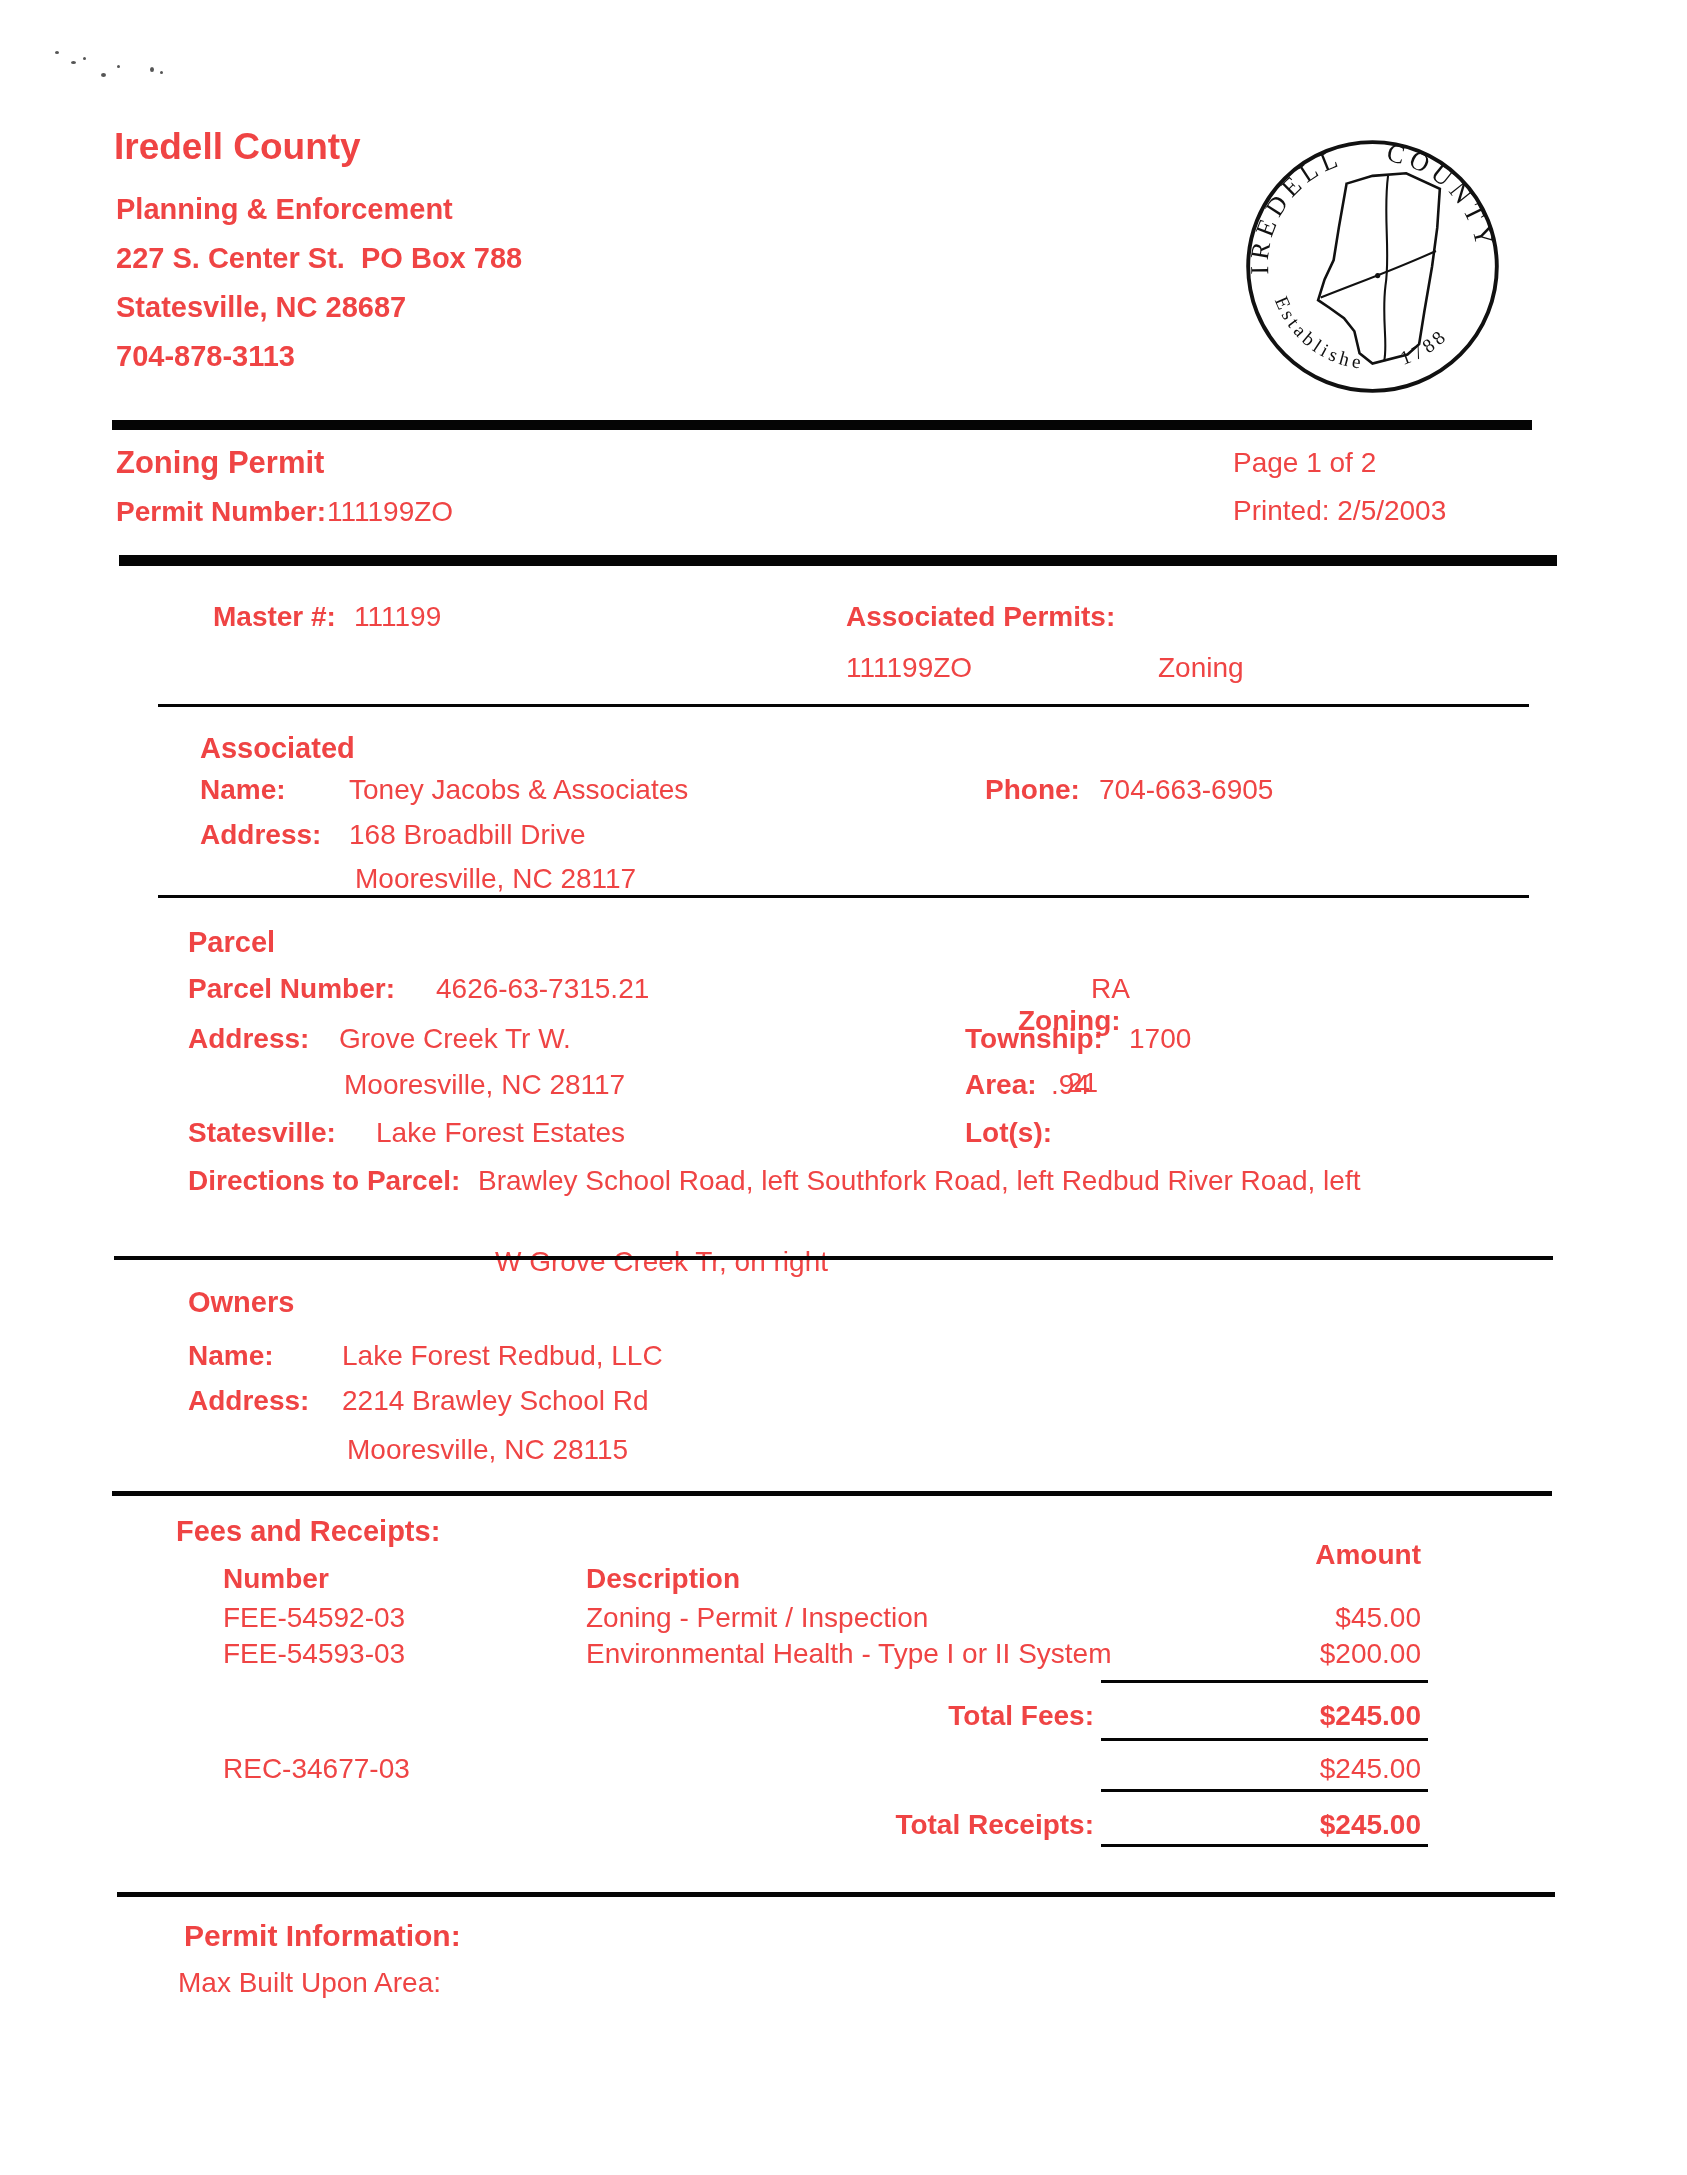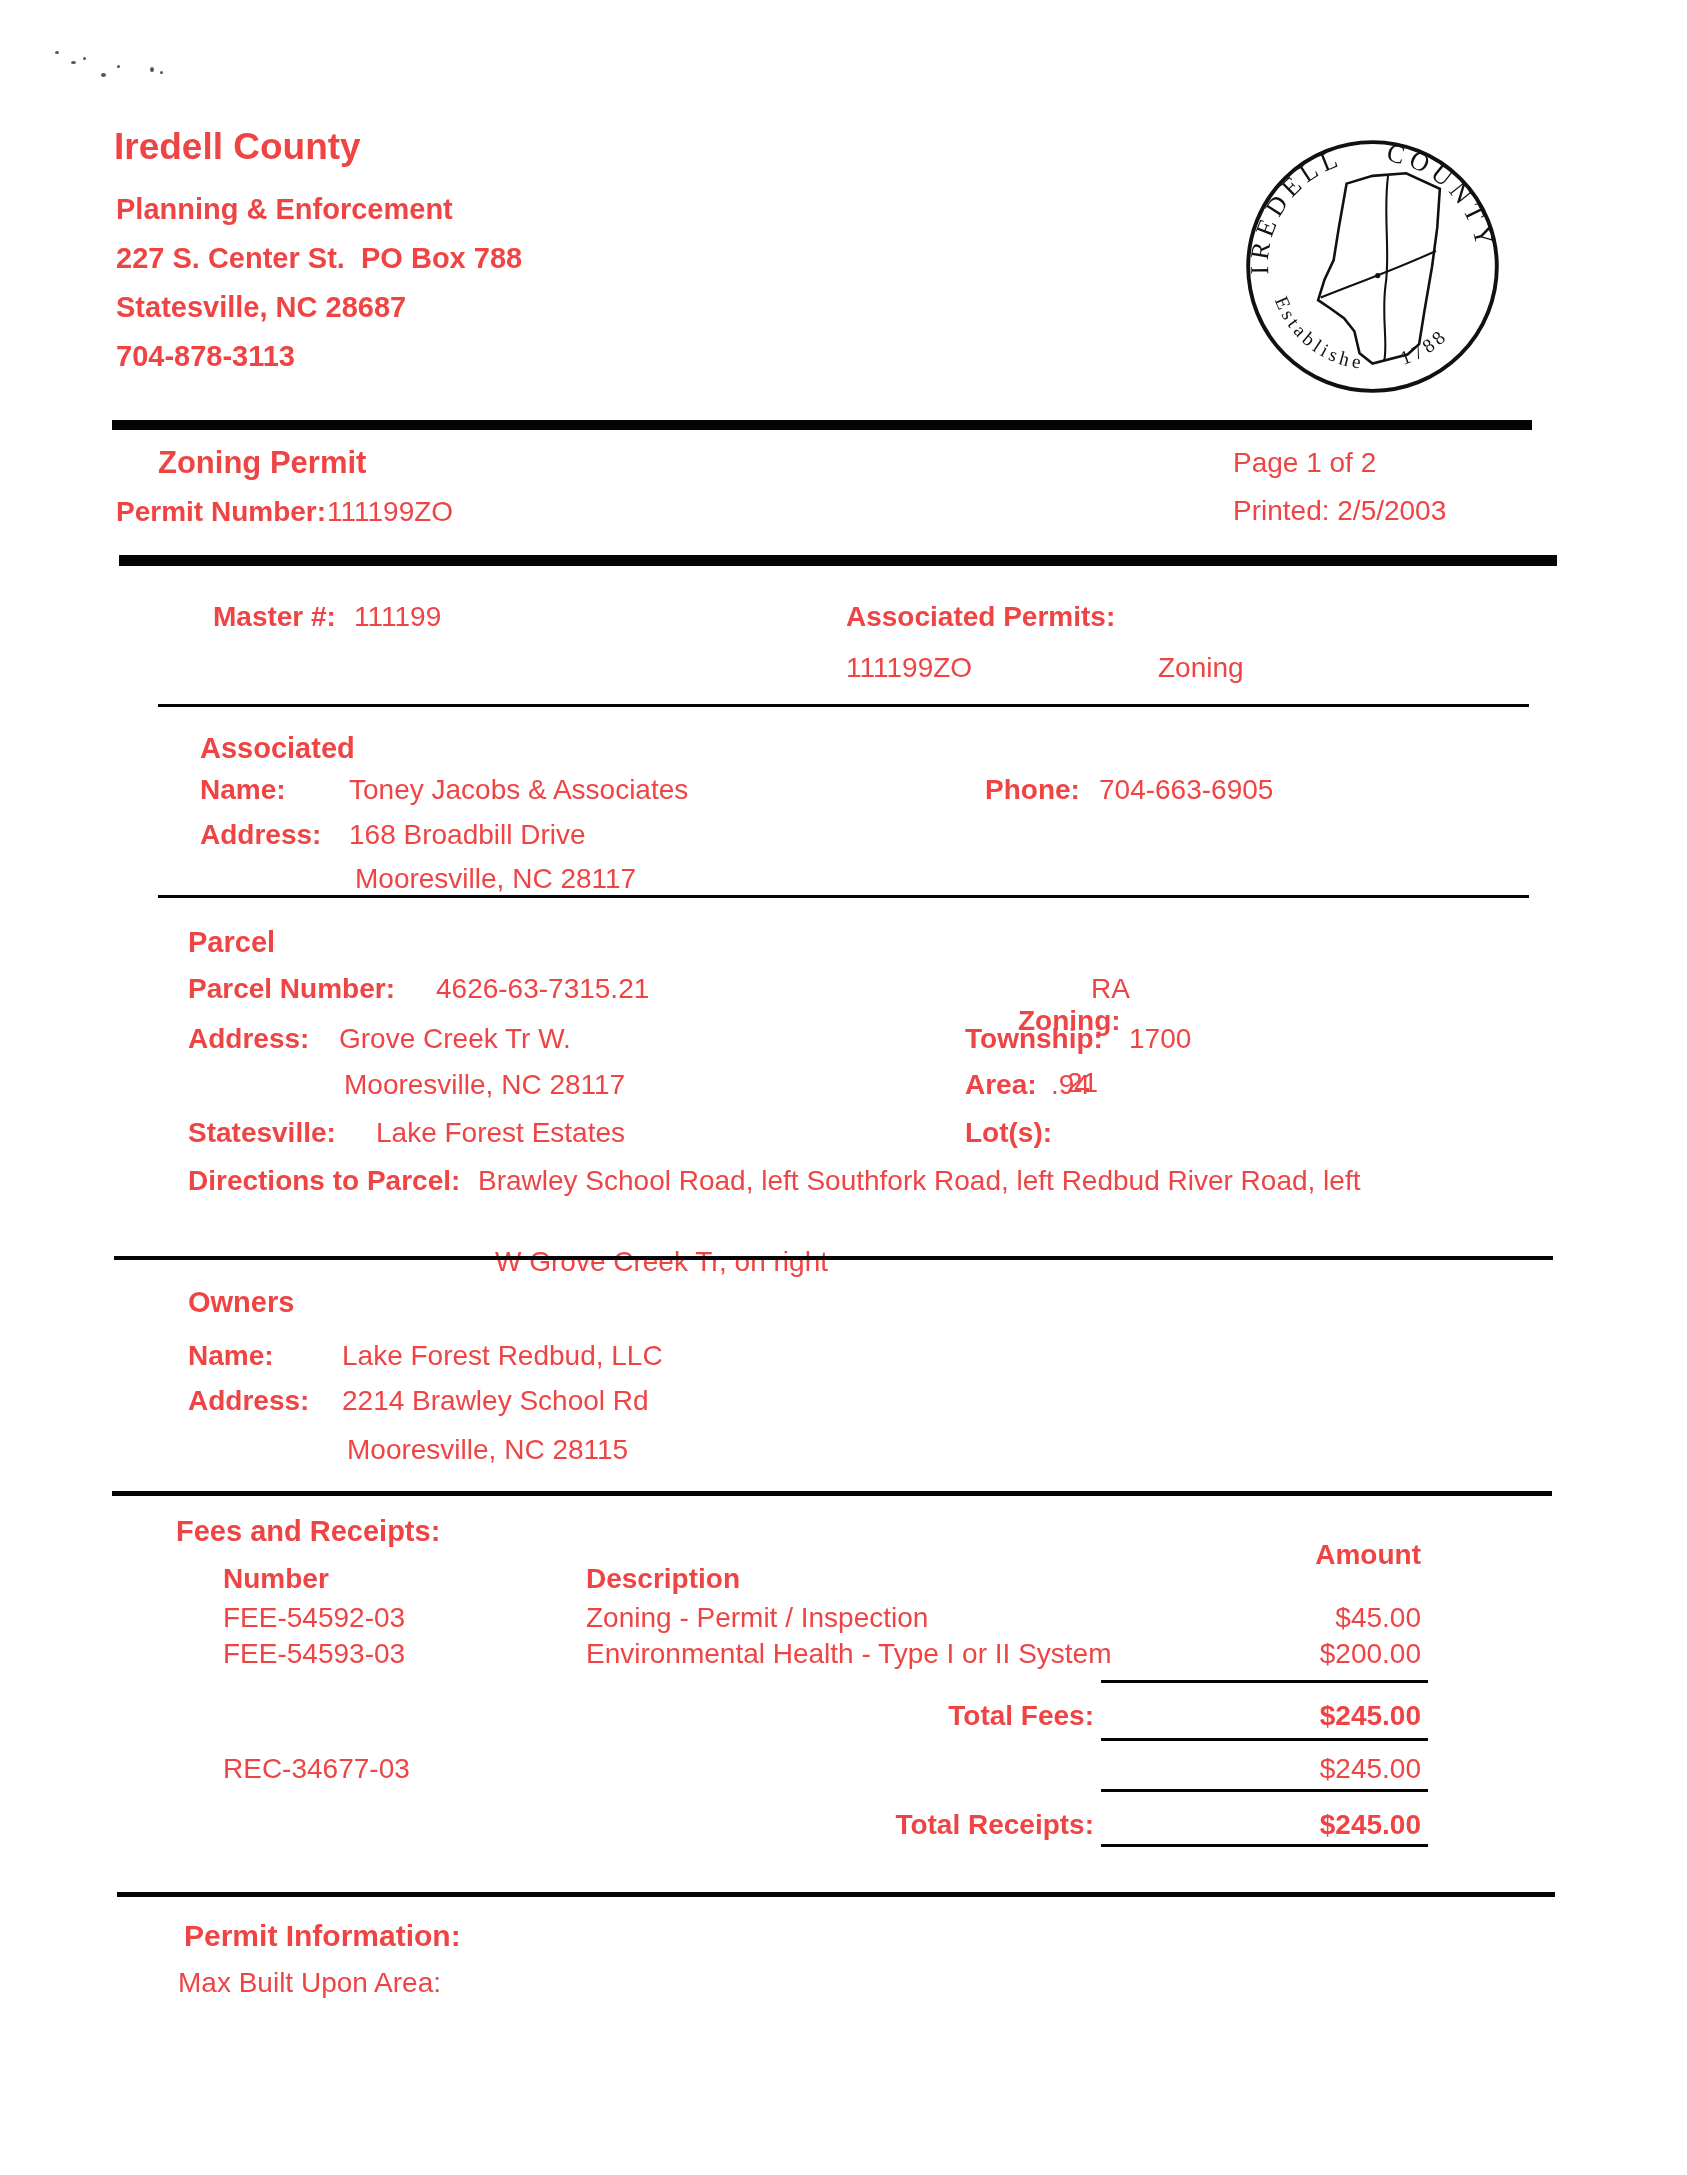--- a/index.html
+++ b/index.html
@@ -9,21 +9,21 @@
     background:#ffffff;
     font-family:"Liberation Sans", sans-serif;
     color:#ef4444;
     overflow:hidden;
   }
   .t{position:absolute;white-space:pre;font-size:28px;line-height:1.1;}
   .b{font-weight:bold;}
   .r{text-align:right;}
   .hr{position:absolute;background:#050505;}
   .sz37{font-size:37px;}
-  .sz31{font-size:31px;margin-left:42px;}
+  .sz31{font-size:31px;}
   .sz30{font-size:30px;}
   .sz29{font-size:29px;}
   .speck{position:absolute;background:#555;border-radius:50%;}
   svg text{font-family:"Liberation Serif", serif;}
 </style>
 </head>
 <body>
 
 <div class="page">
 

